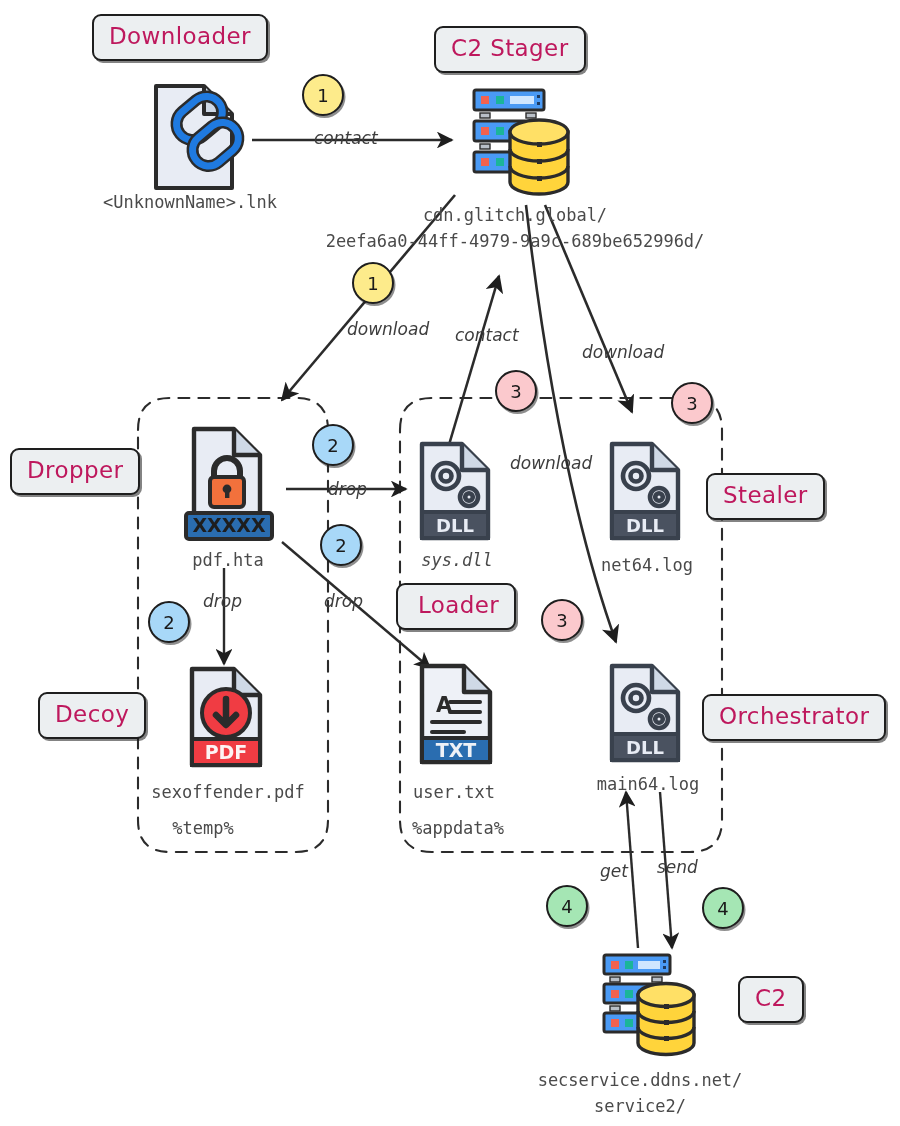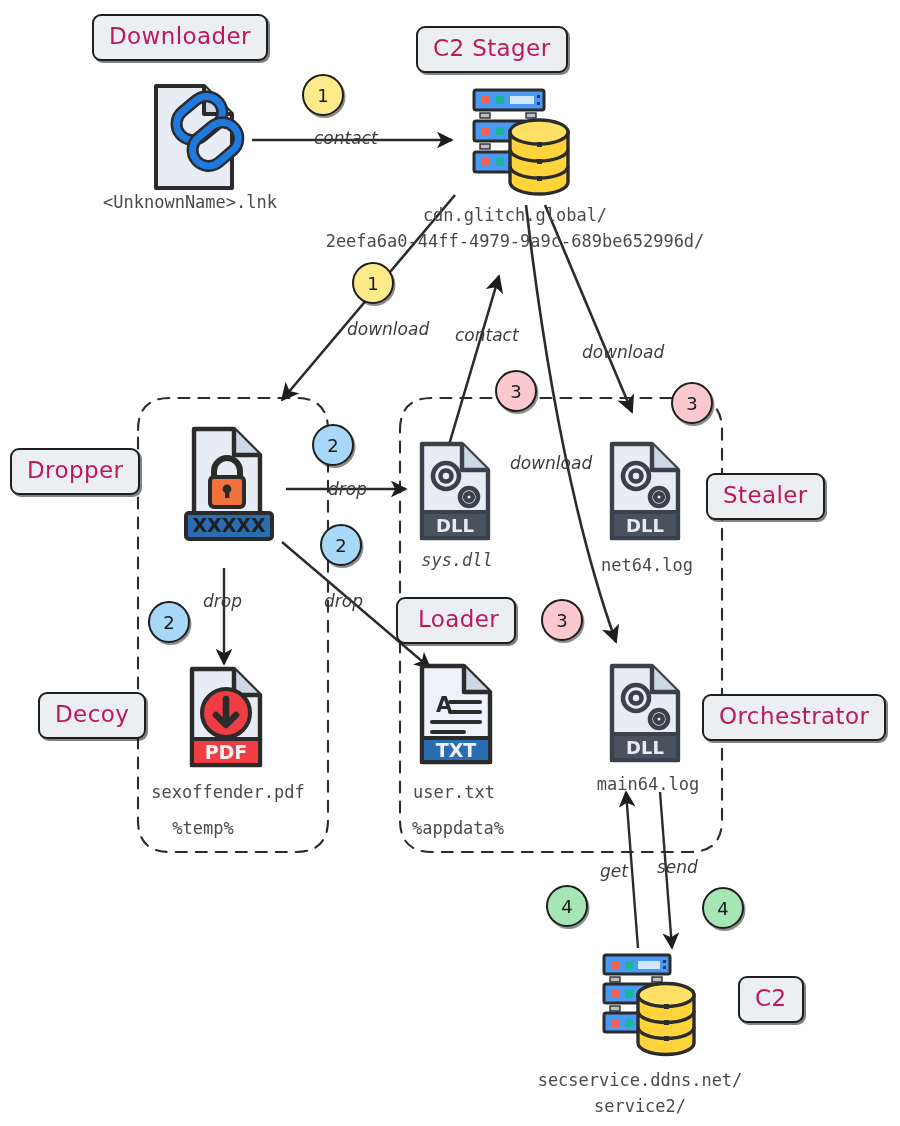--- a/index.html
+++ b/index.html
@@ -274,41 +274,42 @@
         <path d="M0,44 a28,11.5 0 0 0 56,0" fill="none" stroke="#2b2b2b" stroke-width="3.4"></path>
         <rect x="26" y="21" width="5" height="5" fill="#2b2b2b"></rect>
         <rect x="26" y="37" width="5" height="5" fill="#2b2b2b"></rect>
         <rect x="26" y="53" width="5" height="5" fill="#2b2b2b"></rect>
       </g>
     </g>
   </svg>
 
   <div class="pill" style="left:92px;top:14px;">Downloader</div>
 
-  <div class="pill" style="left:416px;top:26px;">C2 Stager</div>
+  <div class="pill" style="left:434px;top:26px;">C2 Stager</div>
 
   <div class="pill" style="left:10px;top:448px;">Dropper</div>
 
   <div class="pill" style="left:706px;top:473px;">Stealer</div>
 
-  <div class="pill" style="left:396px;top:597px;padding-left:20px;">Loader</div>
+  <div class="pill" style="left:396px;top:583px;padding-left:20px;">Loader</div>
 
   <div class="pill" style="left:38px;top:692px;">Decoy</div>
 
   <div class="pill" style="left:702px;top:694px;">Orchestrator</div>
 
   <div class="pill" style="left:738px;top:976px;">C2</div>
 
   <div class="caption" style="left:0px;top:190px;width:380px;">&lt;UnknownName&gt;.lnk</div>
 
   <div class="caption two" style="left:300px;top:203px;width:430px;">
     <div>cdn.glitch.global/</div>
     <div>2eefa6a0-44ff-4979-9a9c-689be652996d/</div>
   </div>
 
+  <div class="caption" style="left:133px;top:548px;width:190px;">pdf.hta</div>
 
   <div class="caption" style="left:362px;top:548px;width:190px;font-style:italic;">sys.dll</div>
 
   <div class="caption" style="left:552px;top:553px;width:190px;">net64.log</div>
 
   <div class="caption" style="left:138px;top:780px;width:180px;">sexoffender.pdf</div>
 
   <div class="caption" style="left:364px;top:780px;width:180px;">user.txt</div>
 
   <div class="caption" style="left:558px;top:772px;width:180px;">main64.log</div>

